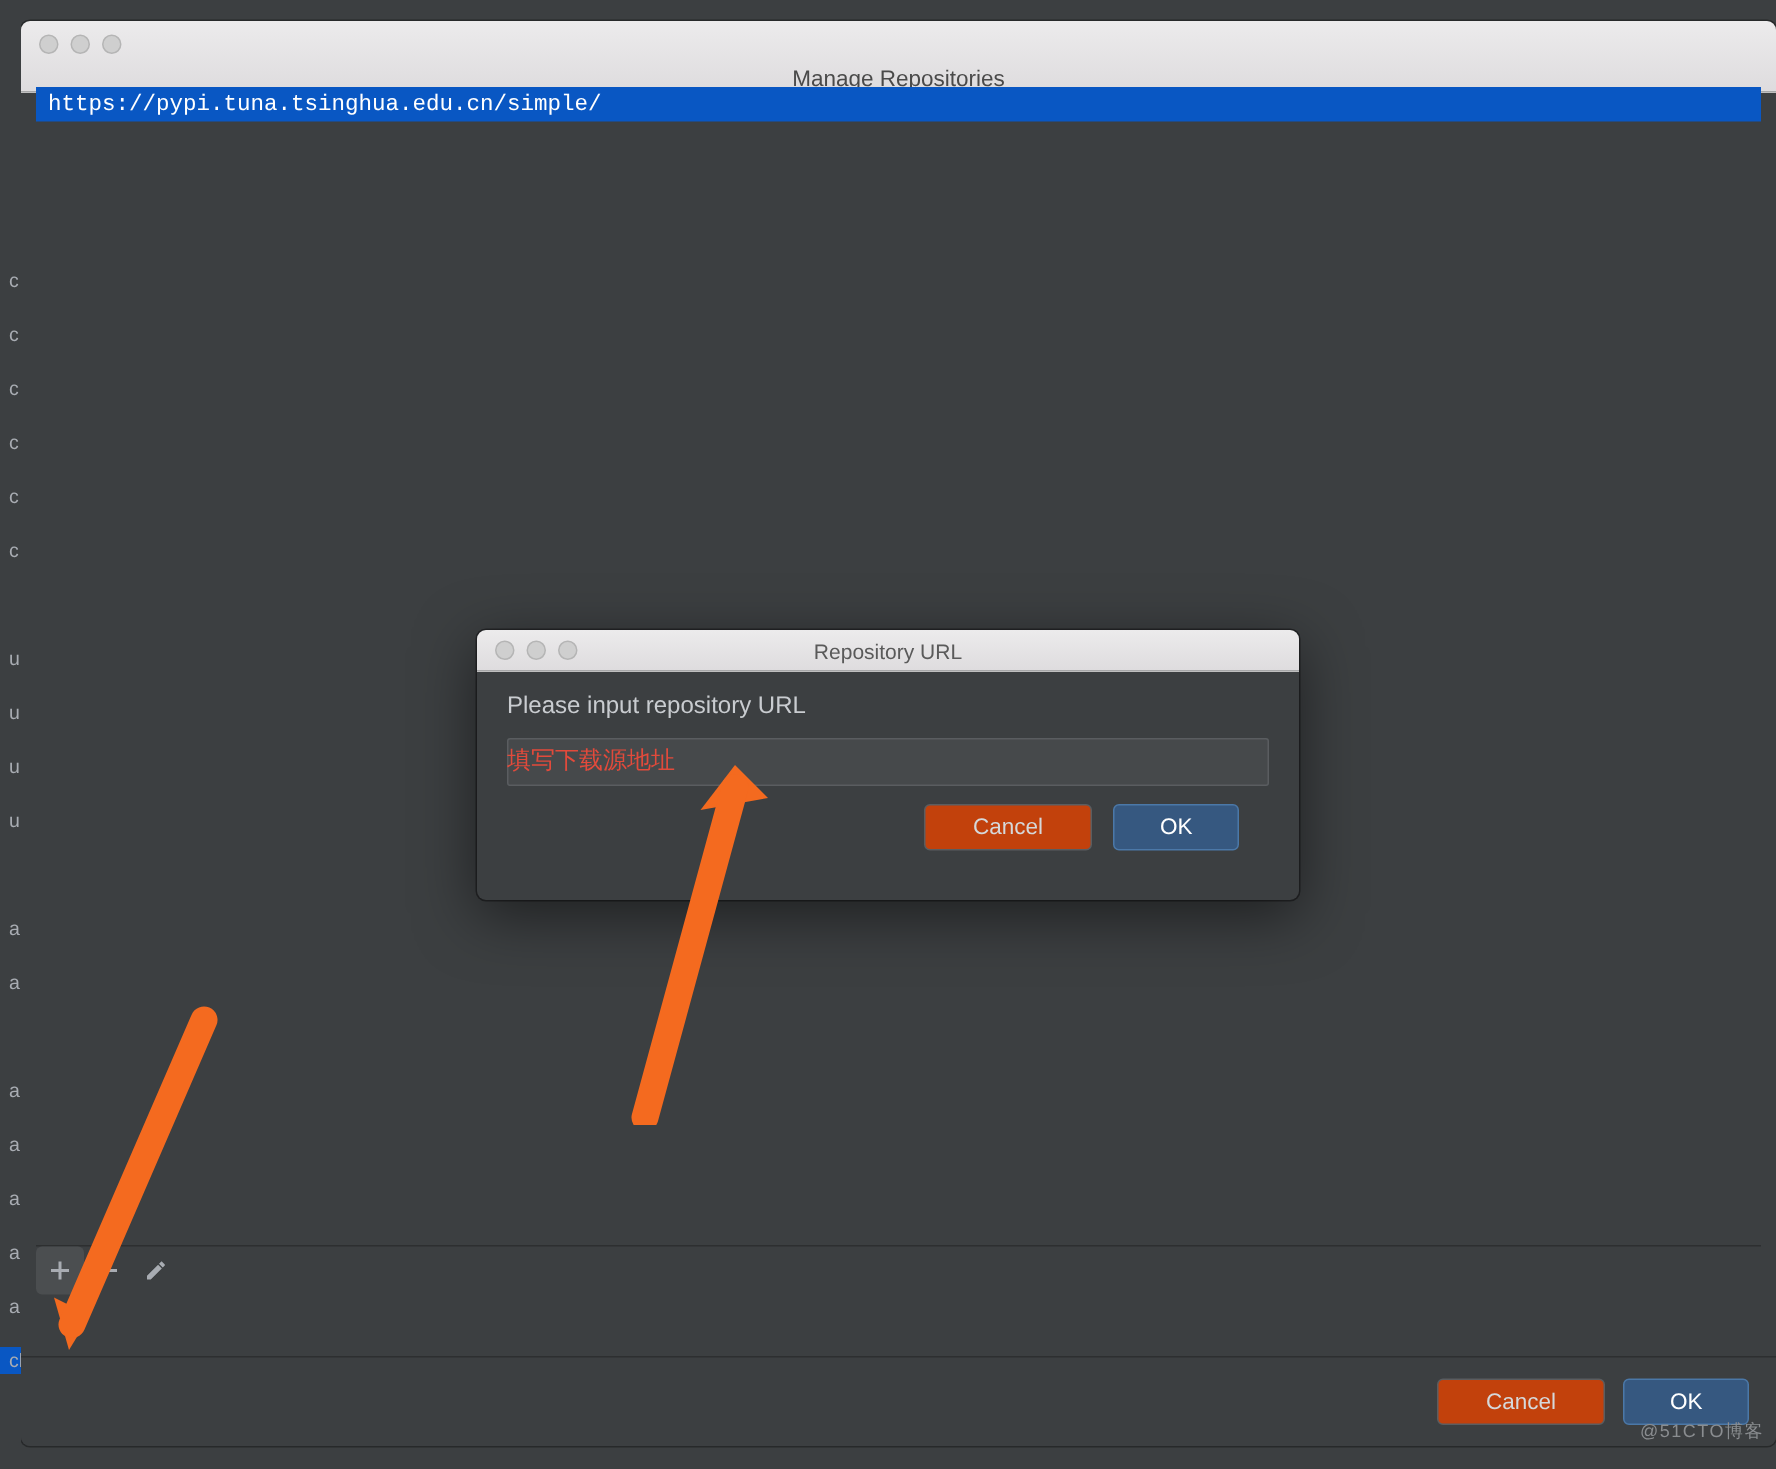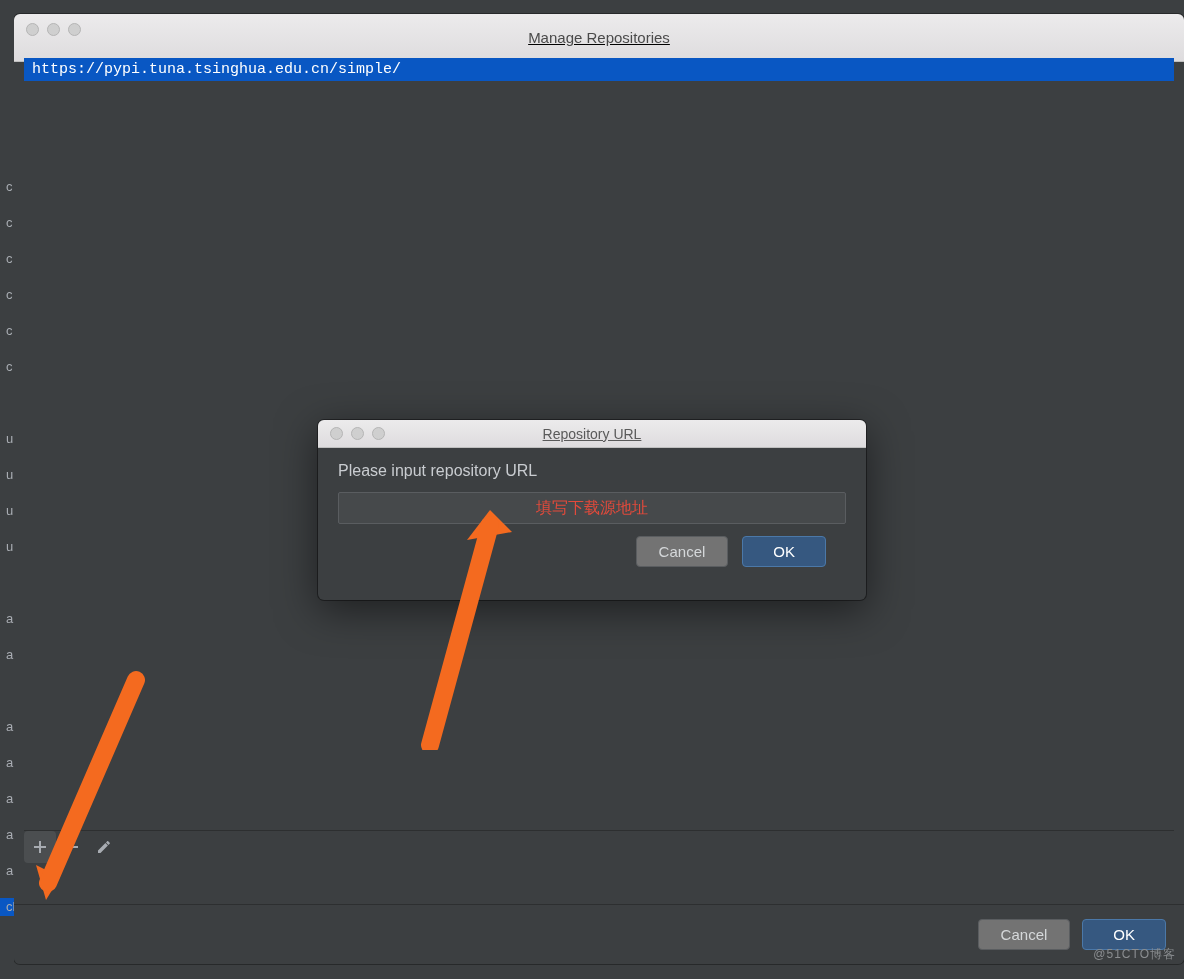--- a/index.html
+++ b/index.html
@@ -19,21 +19,21 @@
     .mac-window {
       position: absolute; left: 14px; top: 14px; width: 1170px; height: 950px;
       background: #3c3f41; border-radius: 6px;
       box-shadow: 0 0 0 1px rgba(0,0,0,.35);
       overflow: hidden;
     }
     .titlebar {
       height: 48px; background: #e8e6e8;
       background: linear-gradient(#ecebec,#dedcde);
       border-bottom: 1px solid #bfbfbf;
-      display:flex; align-items:center; position:relative;text-decoration:underline;
+      display:flex; align-items:flex-end; position:relative;text-decoration:underline;
     }
     .traffic-lights { position:absolute; left:12px; top:9px; display:flex; gap:8px; }
     .tl { width:13px; height:13px; border-radius:50%; background:#cfcfcf; border:1px solid #b5b5b5; }
     .title-text { flex:1; text-align:center; font-size:15px; color:#4a4a4a; font-weight:400; }
 
     .repo-area {
       position:absolute; left:10px; right:10px; top:44px; bottom:102px;
       background:#3c3f41;
     }
     .repo-list {
@@ -60,49 +60,49 @@
     .tool-btn.active { background:#4b4e50; border-radius:4px; }
     .tool-btn svg { width:16px; height:16px; }
 
     .dialog-footer {
       position:absolute; left:0; right:0; bottom:0; height:60px;
       background:#3c3f41; border-top:1px solid #2d2f30;
       display:flex; align-items:center; justify-content:flex-end;
       padding:0 18px; gap:12px;
     }
     .btn {
-      padding:6px 22px; border-radius:4px; font-size:15px;
-      border:1px solid #5a5d60; background:#737373; color:#d5d8da;
+      padding:6px 32px; border-radius:4px; font-size:15px;
+      border:1px solid #5a5d60; background:#c2410c; color:#d5d8da;
       cursor:pointer;
     }
     .btn.primary { background:#365880; border-color:#4b78a8; color:#ffffff; padding:6px 30px;}
 
     .inner-modal {
       position:absolute; left:318px; top:420px; width:548px; height:180px;
       background:#3c3f41; border-radius:6px;
       box-shadow: 0 10px 40px rgba(0,0,0,.5), 0 0 0 1px rgba(0,0,0,.4);
       overflow:hidden; z-index:20;
     }
     .inner-titlebar {
       height:28px; background: linear-gradient(#ecebec,#dedcde);
       border-bottom:1px solid #bfbfbf;
       display:flex; align-items:center; position:relative;
     }
     .inner-titlebar .traffic-lights { top:7px; }
-    .inner-title { flex:1; text-align:center; font-size:14px; color:#5a5a5a;text-decoration:underline; }
+    .inner-title { flex:1; text-align:center; font-size:14px; color:#5a5a5a; }
     .inner-body { padding:14px 20px 10px 20px; }
     .inner-label { font-size:16px; color:#c9ccd0; margin-bottom:12px; }
     .url-input-wrap { position:relative; }
     .url-input {
       width:100%; height:32px; background:#46494b; border:1px solid #5a5d60;
       border-radius:2px; padding:0 8px; color:#dcdcdc; font-size:14px;
     }
     .placeholder-overlay {
       position:absolute; left:0; top:0; right:0; height:32px; line-height:32px;
-      text-align:center; color:#e24a3b; font-size:16px; pointer-events:none;
+      color:#e24a3b; font-size:16px; pointer-events:none;
       font-family: "PingFang SC","Microsoft YaHei",sans-serif;
     }
     .inner-footer {
       display:flex; justify-content:flex-end; gap:14px;
       padding:12px 20px 0 20px;
     }
 
     .arrow { position:absolute; z-index:30; pointer-events:none; }
     .arrow svg path, .arrow svg polygon { fill:#f46a1f; }
 

